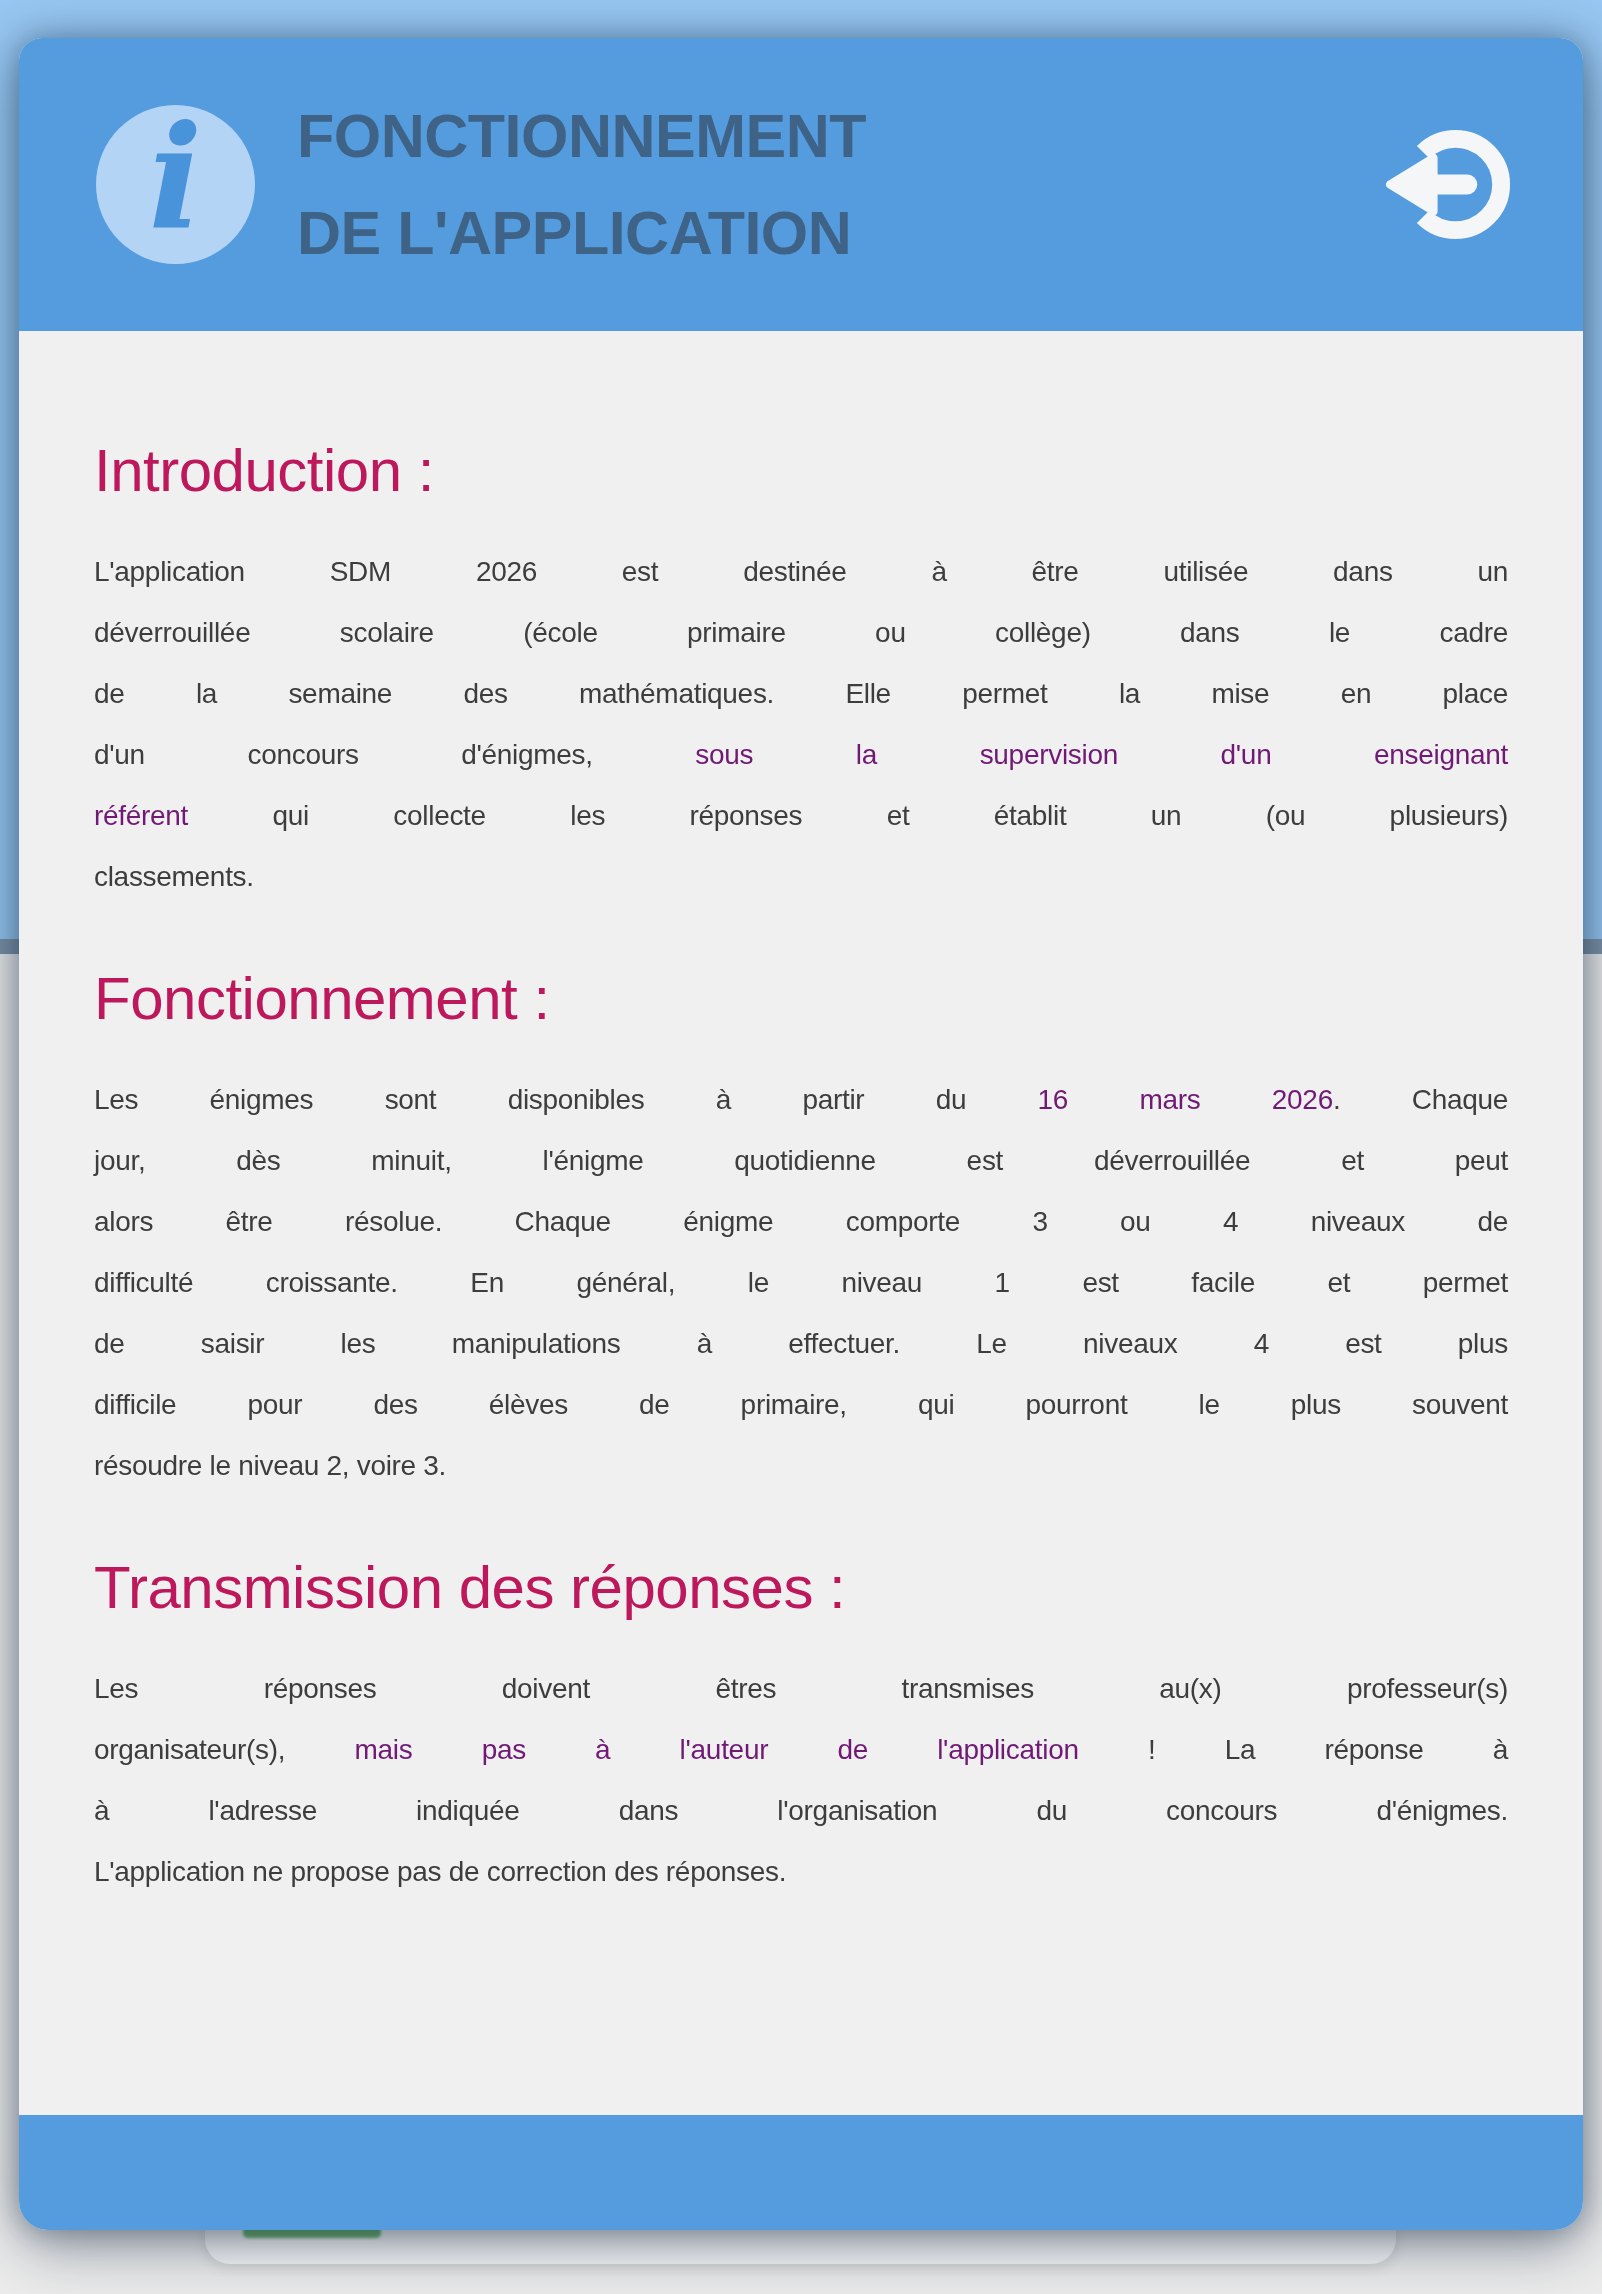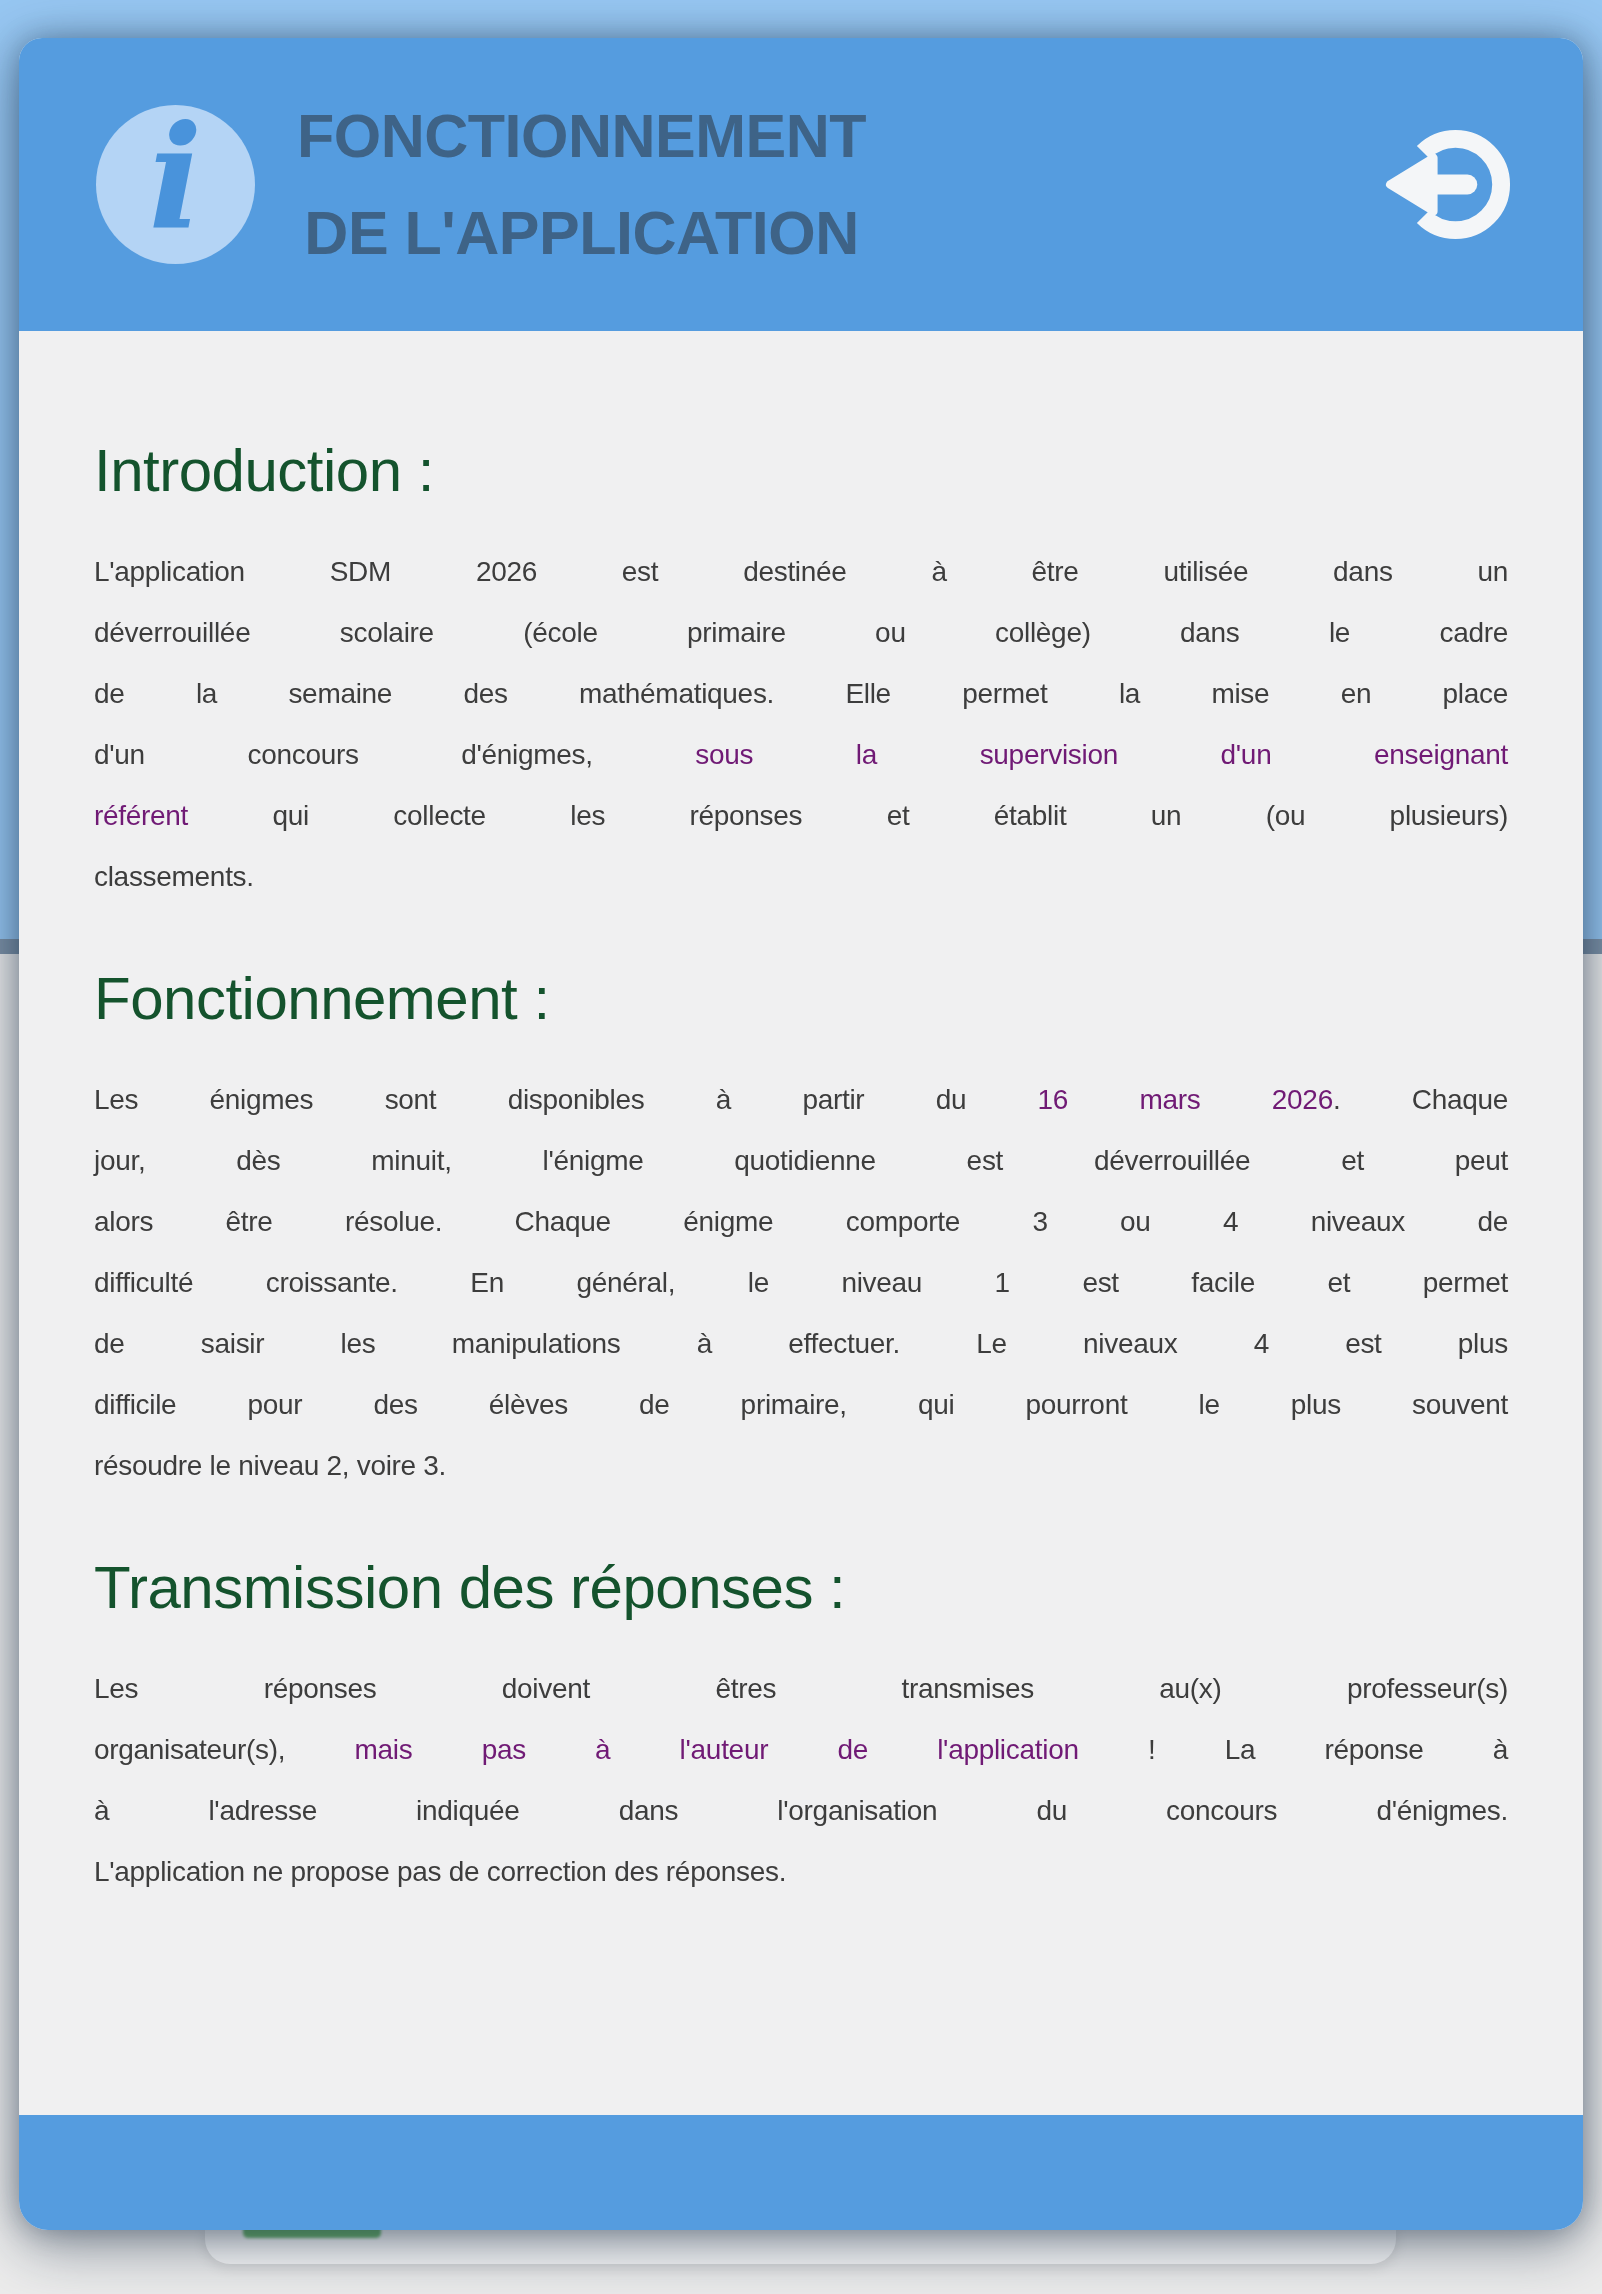--- a/index.html
+++ b/index.html
@@ -51,32 +51,32 @@
     margin-right:42px;
   }
   .info-glyph {
     font-family:"DejaVu Serif", serif;
     font-style:italic; font-weight:700;
     font-size:142px; line-height:1; color:#4993DB;
     transform:translateY(-7.7px);
   }
   .header-title {
     font-size:61px; line-height:97px; font-weight:700;
-    color:#3E6387; letter-spacing:-0.5px;text-align:center;
+    color:#3E6387; letter-spacing:-0.5px;
   }
   .back-btn {
     margin-left:auto; border:none; background:transparent;
     width:131px; height:121px; padding:0; cursor:pointer; flex:0 0 auto;
   }
   .card-body {
     flex:1 1 auto; padding:48px 75px 0 75px; overflow:hidden;
   }
   .section-heading {
     font-size:60px; line-height:71px; font-weight:400;
-    color:#14532d; letter-spacing:-0.5px;
+    color:#be185d; letter-spacing:-0.5px;
     margin:56px 0 35px 0;
   }
   .para {
     font-size:28px; color:#3D3D3D; letter-spacing:-0.3px;
     margin-bottom:56px;
   }
   .tline {
     line-height:61px;
     text-align:justify; text-align-last:justify;
     white-space:normal;

